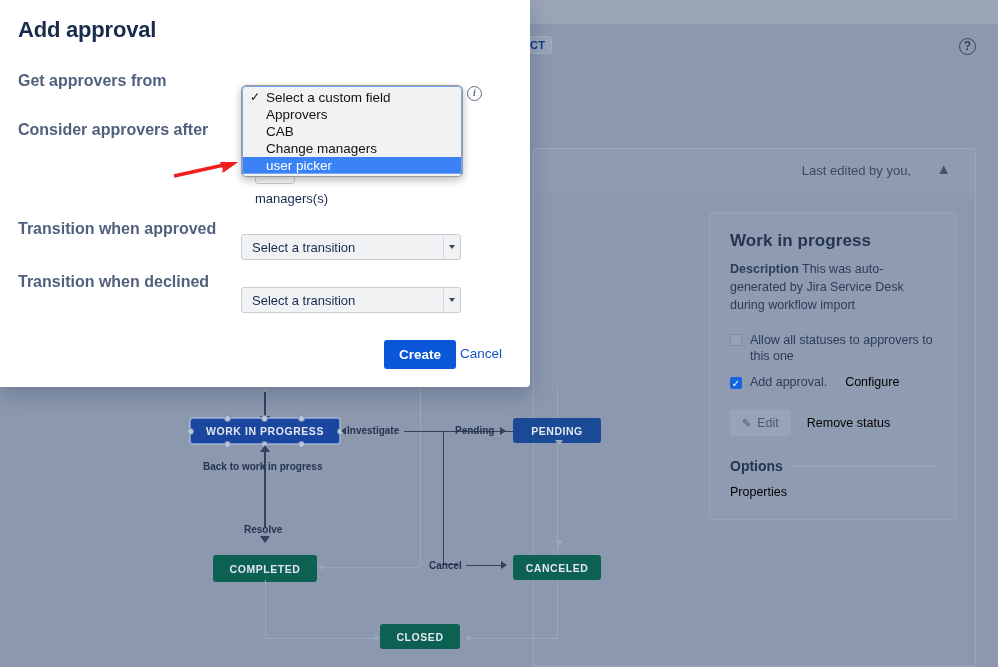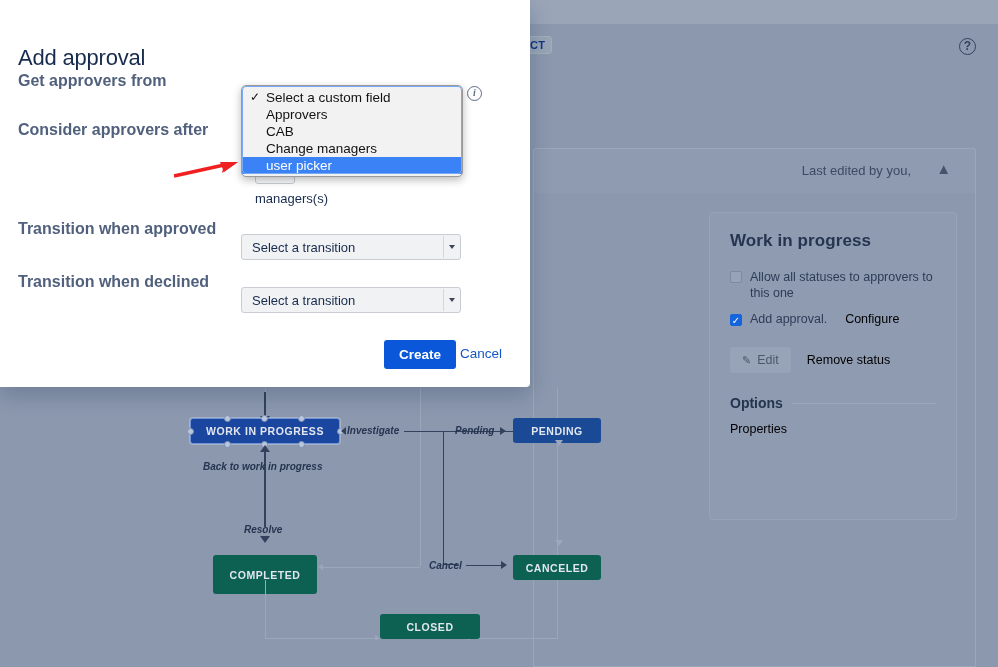--- a/index.html
+++ b/index.html
@@ -106,35 +106,34 @@
     background: #1a46a0; border: 1.5px solid #6f95d8;
     box-shadow: 0 0 0 1px rgba(255,255,255,.25);
   }
   .handle {
     position: absolute; width: 7px; height: 7px; border-radius: 50%;
     background: #b9c6dc; border: 1px solid #7f93b5;
   }
   .edge-label {
     position: absolute; font-size: 10px; font-weight: 700; color: #25344f;
     white-space: nowrap;
-    font-style: italic;
   }
   .ln { position: absolute; background: #33425c; }
   .ln.light { background: #9ba8bc; }
 
   
   .modal {
     position: absolute; left: 0; top: 0; width: 530px; height: 387px;
     background: #ffffff; border-radius: 0 0 4px 0;
     box-shadow: 0 8px 22px rgba(9,30,66,.22);
     padding: 0;
   }
   .modal h1 {
     position: absolute; left: 18px; top: 17px;
-    font-size: 22px; font-weight: 400; color: #172b4d; letter-spacing: -.2px; margin-top: 28px;
+    font-size: 22px; font-weight: 700; color: #172b4d; letter-spacing: -.2px;
   }
   .f-label {
     position: absolute; left: 18px;
     font-size: 16px; font-weight: 700; color: #51617d;
   }
   .sel {
     position: absolute; height: 26px; width: 220px;
     background: #f1f2f4; border: 1px solid #c9ccd3; border-radius: 3px;
     font-size: 13px; color: #172b4d; display: flex; align-items: center;
     padding-left: 10px;
@@ -253,21 +252,21 @@
     <div class="node blue" style="left:513px; top:30px; width:88px; height:25px;">
       <span>PENDING</span>
     </div>
 
     <div style="position:absolute; left:260px; top:57px; width:0;height:0;border-left:5px solid transparent;border-right:5px solid transparent;border-bottom:7px solid #33425c;"></div>
     <div class="ln" style="left:264px; top:63px; width:1.5px; height:76px;"></div>
     <div class="edge-label" style="left:203px; top:73px;">Back to work in progress</div>
     <div class="edge-label" style="left:244px; top:136px;">Resolve</div>
     <div style="position:absolute; left:260px; top:148px; width:0;height:0;border-left:5px solid transparent;border-right:5px solid transparent;border-top:7px solid #33425c;"></div>
 
-    <div class="node green" style="left:213px; top:167px; width:104px; height:39px;">
+    <div class="node green" style="left:213px; top:167px; width:104px; height:27px;">
       <span>COMPLETED</span>
     </div>
 
     <div class="edge-label" style="left:429px; top:172px;">Cancel</div>
     <div class="ln" style="left:466px; top:176.5px; width:38px; height:1.2px;"></div>
     <div style="position:absolute; left:501px; top:173px; width:0;height:0;border-top:4px solid transparent;border-bottom:4px solid transparent;border-left:6px solid #33425c;"></div>
 
     <div class="node green" style="left:513px; top:167px; width:88px; height:25px;">
       <span>CANCELED</span>
     </div>
@@ -277,27 +276,30 @@
 
     <div class="ln light" style="left:265px; top:192px; width:1px; height:59px;"></div>
     <div class="ln light" style="left:265px; top:250px; width:110px; height:1px;"></div>
     <div style="position:absolute; left:375px; top:247px; width:0;height:0;border-top:3.5px solid transparent;border-bottom:3.5px solid transparent;border-left:5px solid #9ba8bc;"></div>
     <div class="ln light" style="left:557px; top:192px; width:1px; height:59px;"></div>
     <div class="ln light" style="left:468px; top:250px; width:90px; height:1px;"></div>
     <div style="position:absolute; left:465px; top:247px; width:0;height:0;border-top:3.5px solid transparent;border-bottom:3.5px solid transparent;border-right:5px solid #9ba8bc;"></div>
     <div style="position:absolute; left:555px; top:52px; width:0;height:0;border-left:4px solid transparent;border-right:4px solid transparent;border-top:6px solid #9ba8bc;"></div>
     <div style="position:absolute; left:555px; top:152px; width:0;height:0;border-left:4px solid transparent;border-right:4px solid transparent;border-top:6px solid #9ba8bc;"></div>
 
-    <div class="node green" style="left:380px; top:226px; width:100px; height:25px;">
+    <div class="node green" style="left:380px; top:236px; width:80px; height:25px;">
       <span>CLOSED</span>
     </div>
   </div>
 
   <div class="status-card">
     <h2>Work in progress</h2>
+    <div class="desc">
+      <b>Description</b><span> This was auto-generated by Jira Service Desk during workflow import</span>
+    </div>
 
     <div class="chk-row">
       <span class="cbox"></span>
       <span class="chk-label">Allow all statuses to approvers to this one</span>
     </div>
 
     <div class="chk-row second">
       <span class="cbox checked">✓</span>
       <span class="chk-label">Add approval.</span>
       <a href="#" class="link" style="margin-left:10px;">Configure</a>

